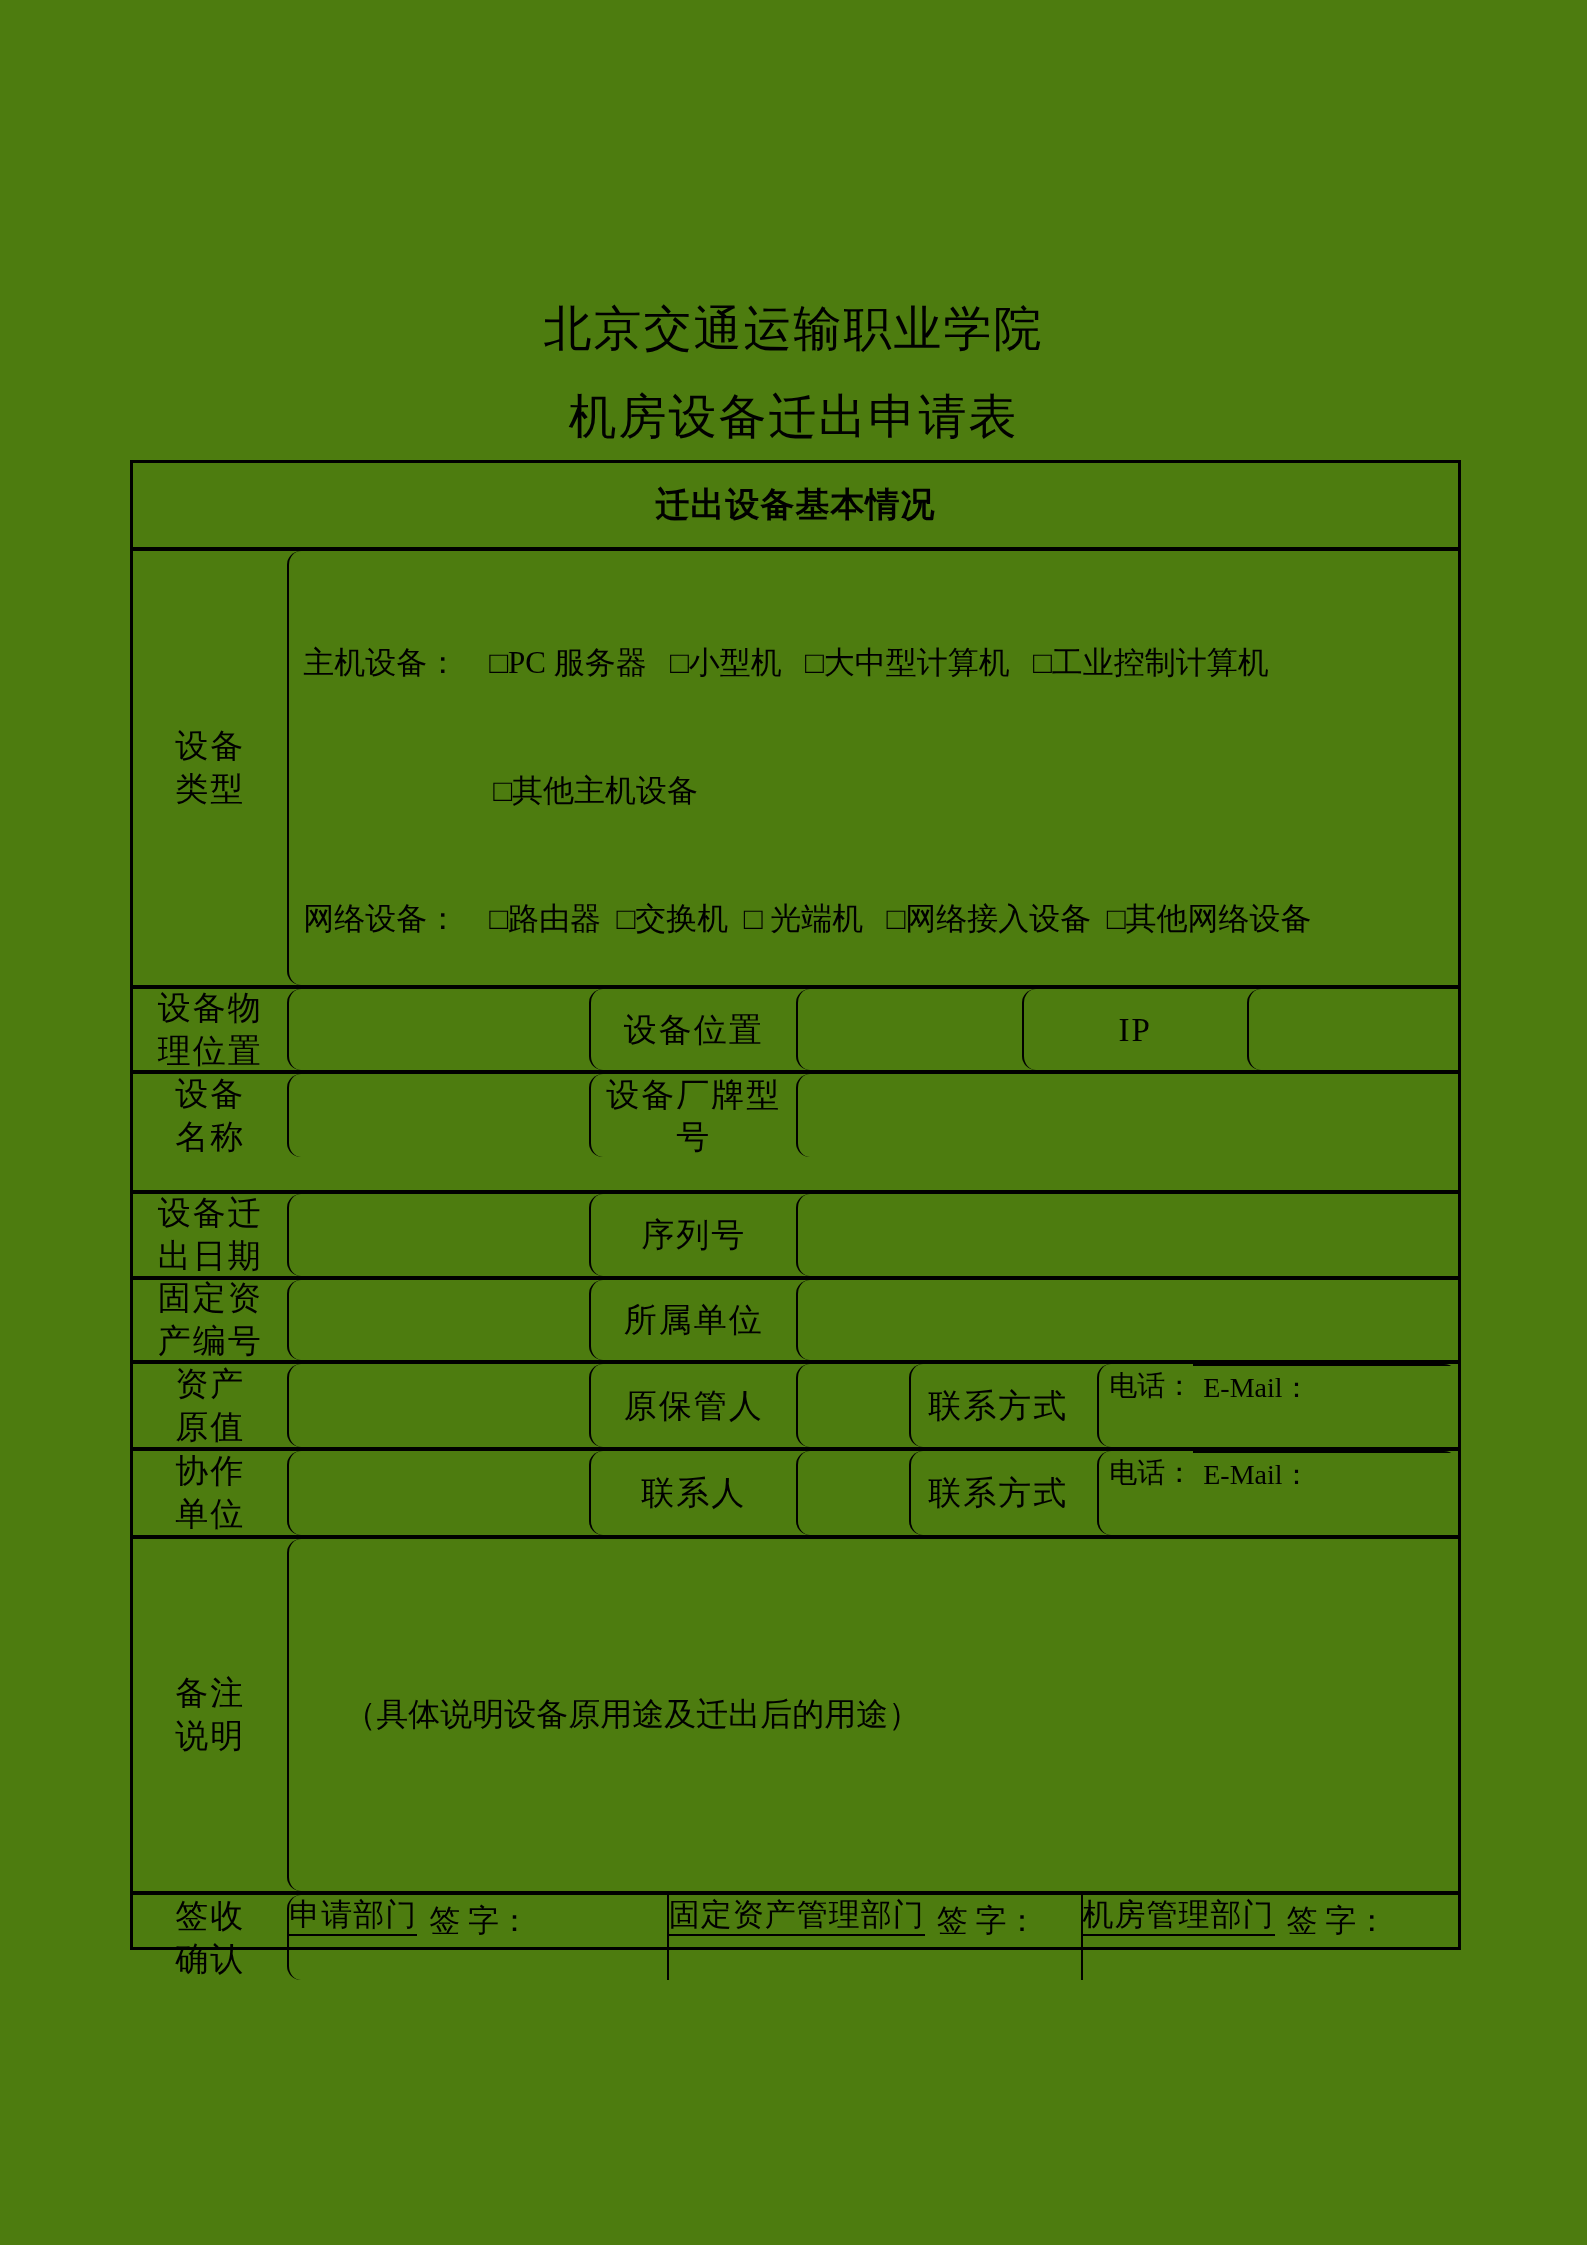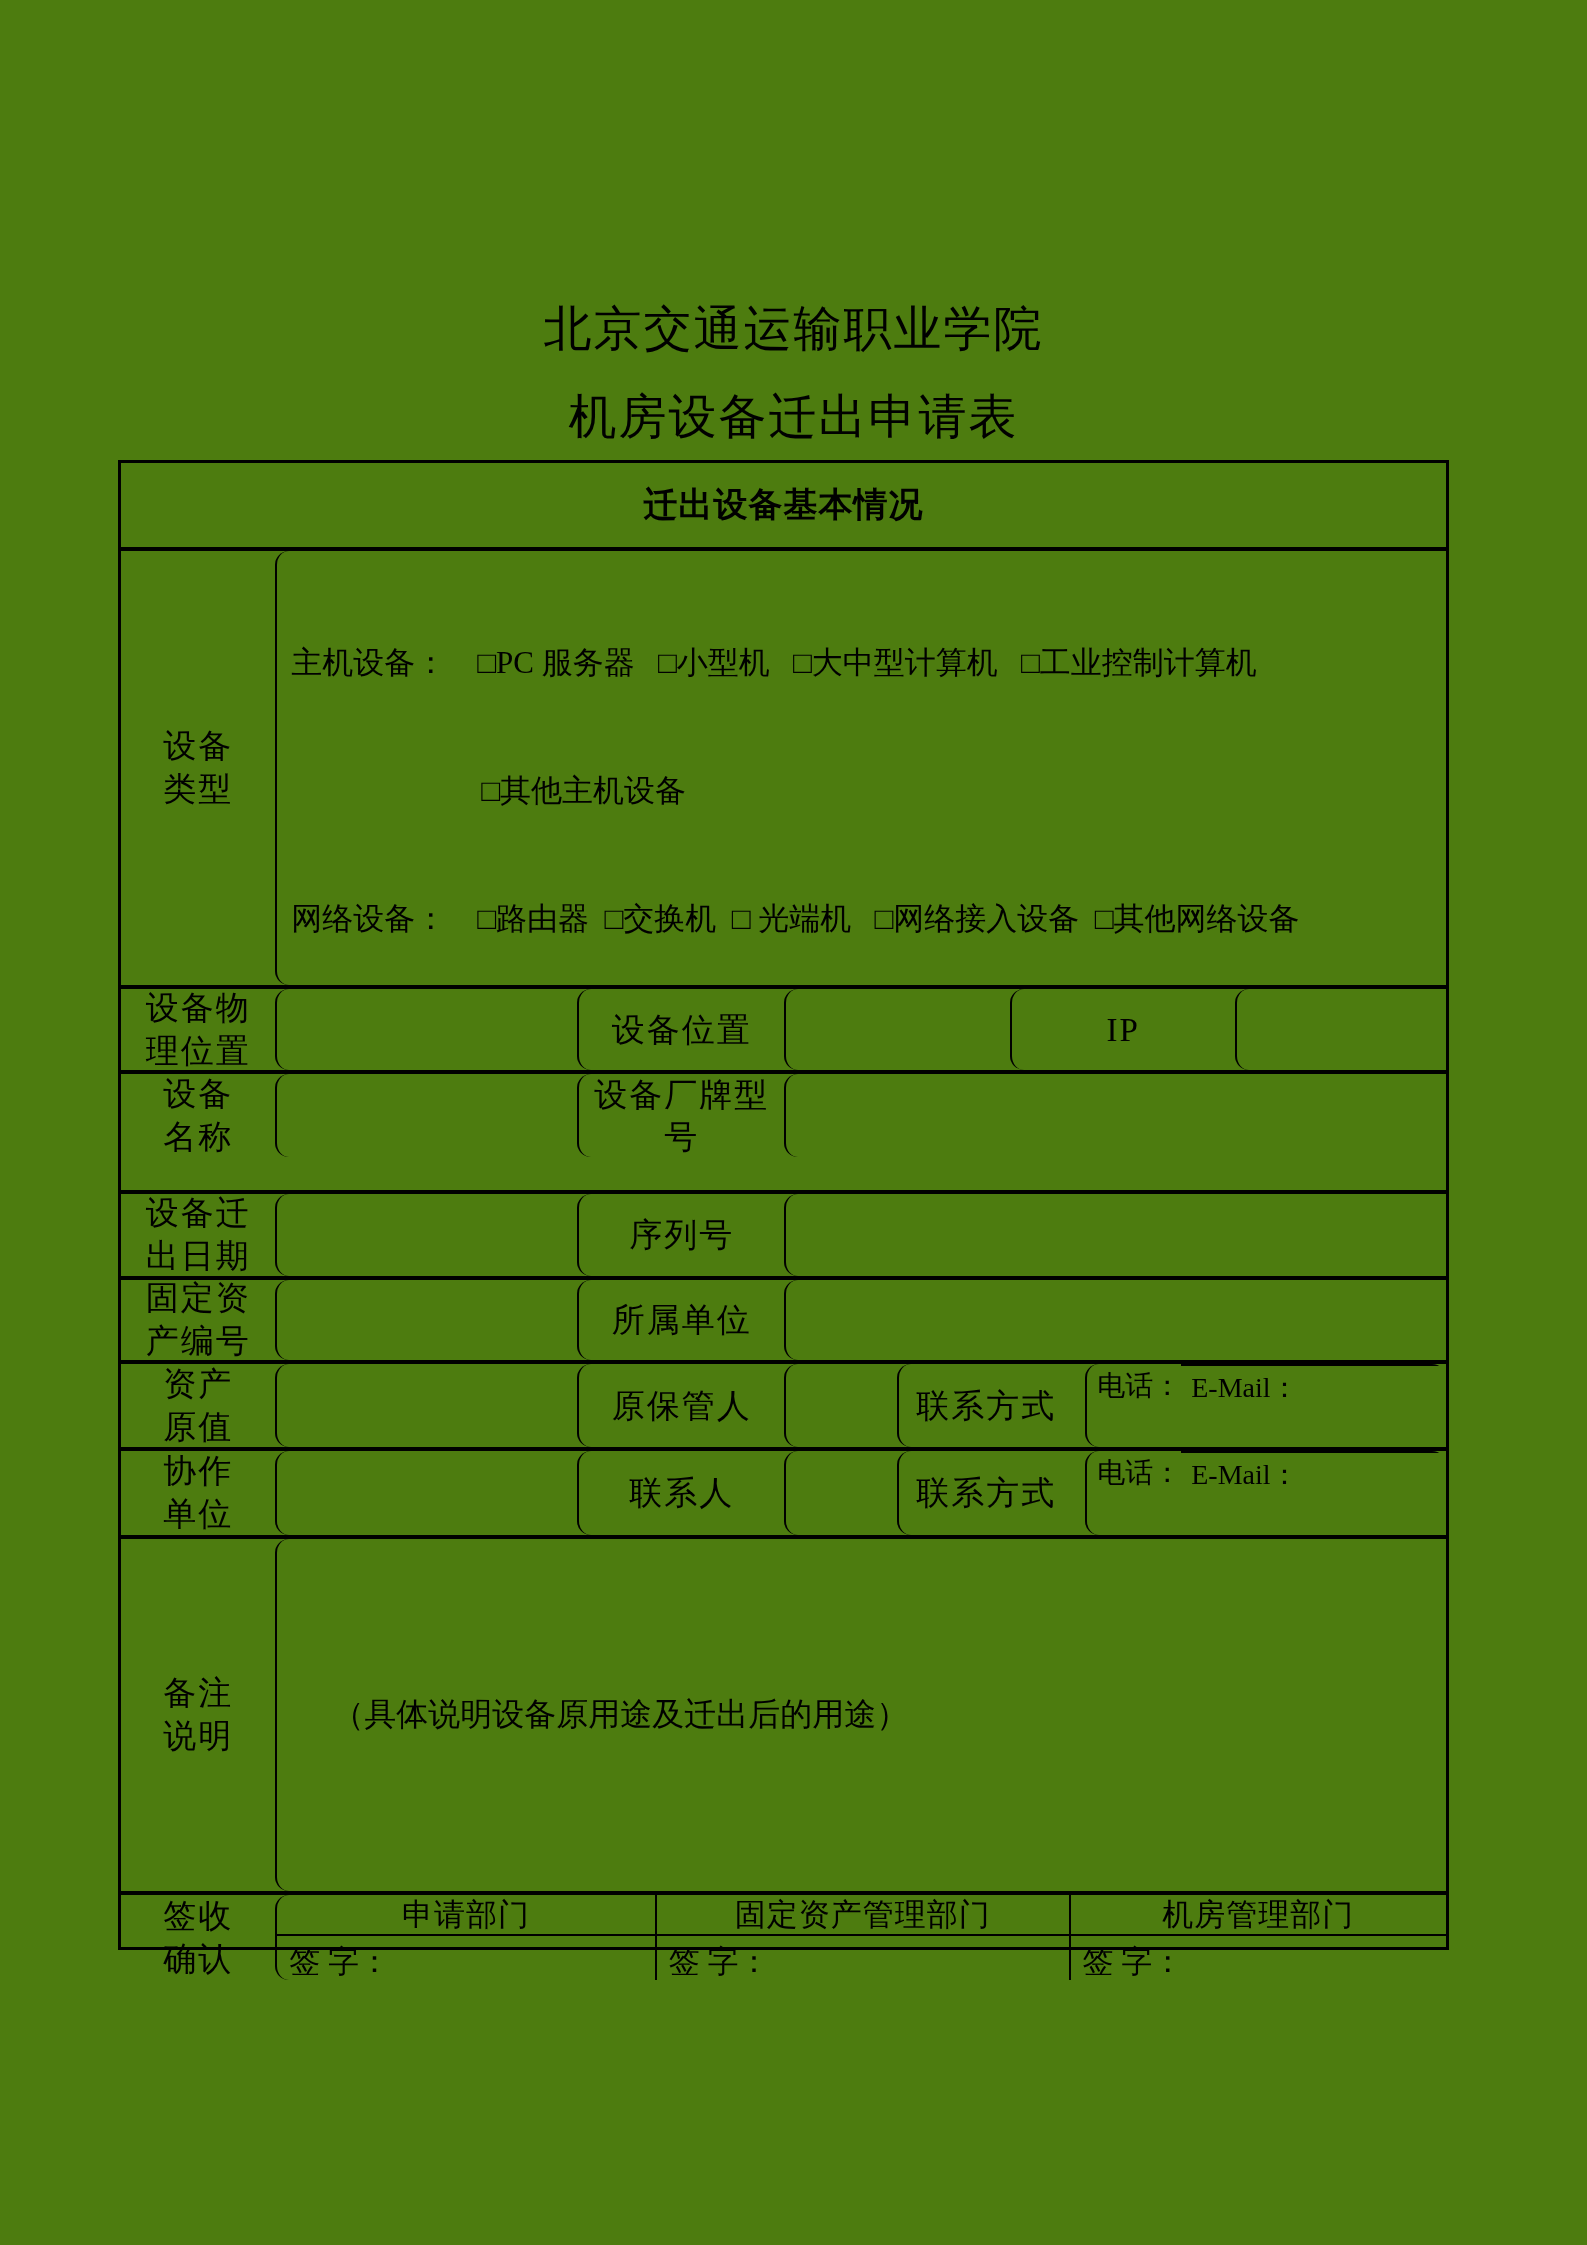--- a/index.html
+++ b/index.html
@@ -14,21 +14,21 @@
     position:absolute;left:0;width:100%;
     text-align:center;
     font-size:48px;line-height:58px;
     letter-spacing:2px;
     white-space:pre;
   }
   .t1{top:300px;}
   .t2{top:388px;}
 
   .form-table{
-    position:absolute;left:118px;top:460px;
+    position:absolute;left:130px;top:460px;
     width:1331px;height:1490px;
     border:3px solid #000;
     box-sizing:border-box;
     display:flex;flex-direction:column;
   }
   .t-row{
     display:flex;flex-direction:row;
     box-sizing:border-box;
     flex-shrink:0;
   }
@@ -113,21 +113,21 @@
     padding-left:55px;
     font-size:32px;
   }
 
   .c-signright{
     flex:1;
     display:flex;flex-direction:row;
   }
   .sign-col{
     box-sizing:border-box;
-    display:flex;flex-direction:column;
+    display:flex;flex-direction:row;
   }
   .sign-col + .sign-col{border-left:2px solid #000;}
   .sc-1{width:32.3%;}
   .sc-2{width:35.4%;}
   .sc-3{flex:1;}
   .dept-head{
     height:41px;
     box-sizing:border-box;
     border-bottom:2px solid #000;
     display:flex;align-items:center;justify-content:center;

